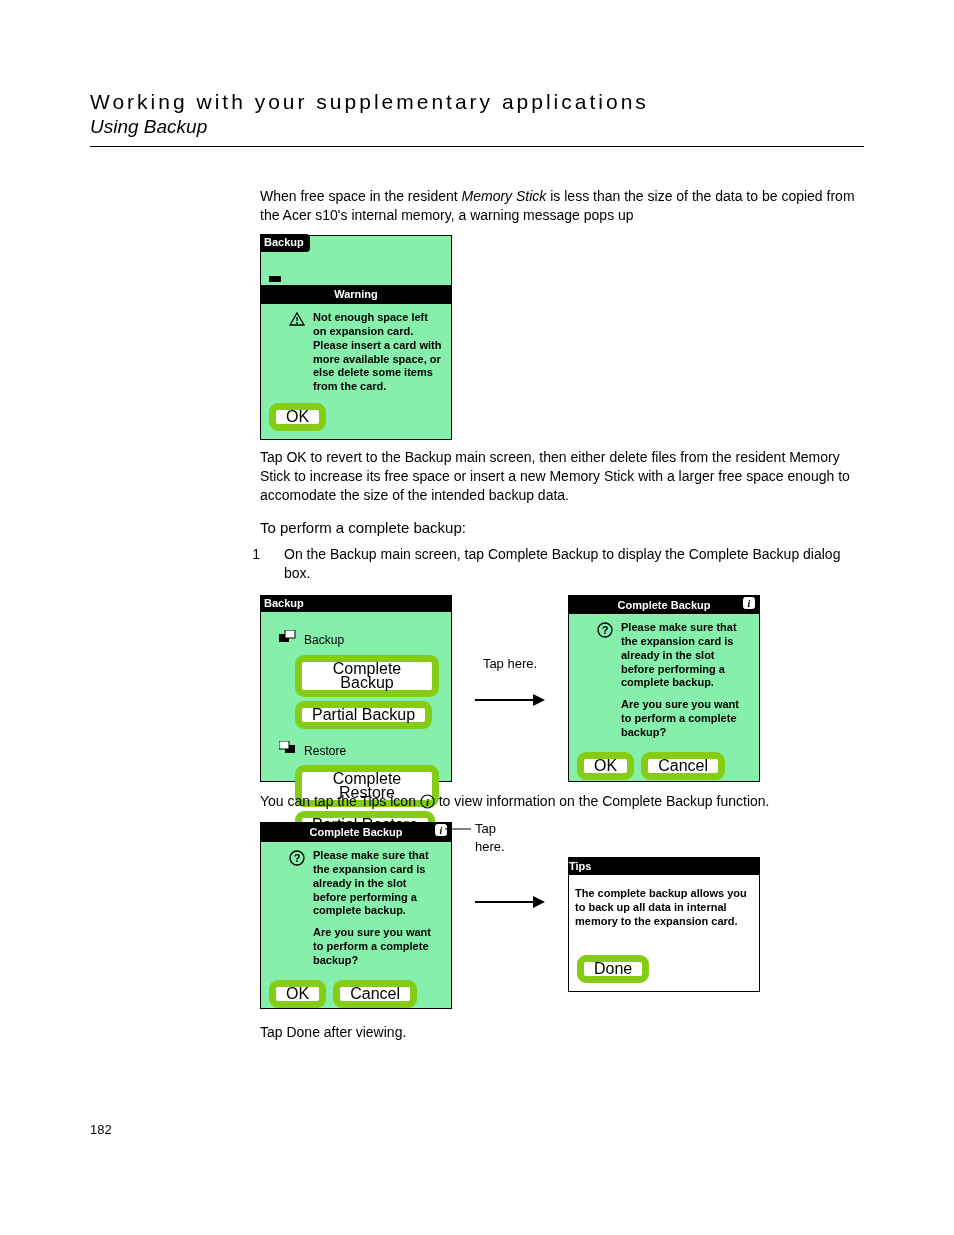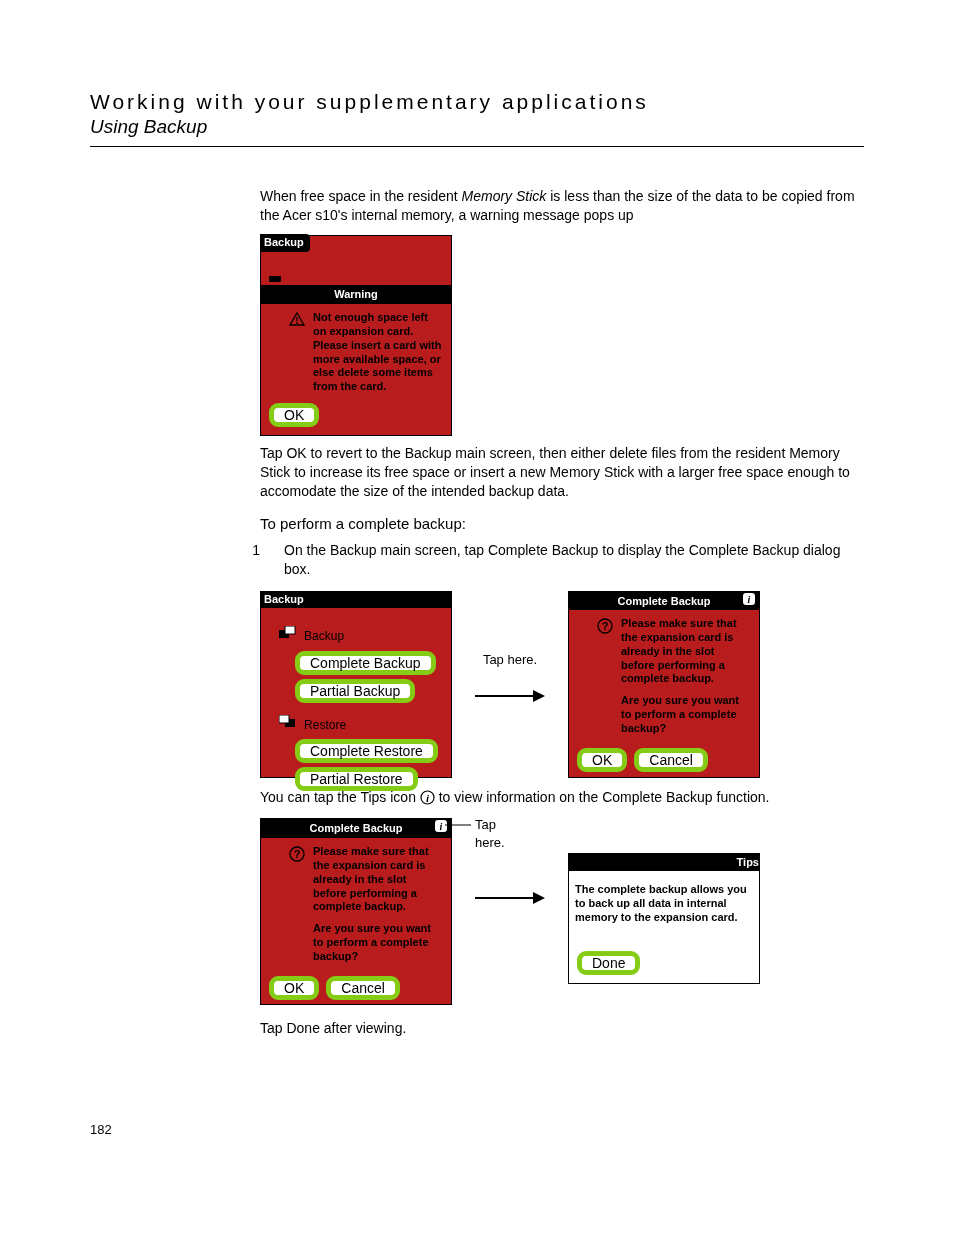--- a/index.html
+++ b/index.html
@@ -56,21 +56,21 @@
   }
   .step-text { flex: 1; font-size: 14px; }
   .italic { font-style: italic; }
 
   
   .palm {
     font-family: "Trebuchet MS", Verdana, sans-serif;
     font-size: 11px;
     font-weight: bold;
     display: inline-block;
-    background: #b91c1c;
+    background: #86efac;
     vertical-align: top;
   }
   .palm-outer {
     border: 1px solid #000;
   }
   .palm-tab {
     display: inline-block;
     background: #000;
     color: #fff;
     padding: 1px 6px 2px 4px;
@@ -87,29 +87,29 @@
     text-align: center;
     padding: 2px 4px;
     font-size: 11px;
     position: relative;
   }
   .palm-body {
     padding: 6px 8px 6px 8px;
   }
   .palm-btn {
     display: inline-block;
-    border: 5px solid #84cc16;
+    border: 7px solid #84cc16;
     border-radius: 9px;
     padding: 0 10px;
-    font-size: 14px;
+    font-size: 16px;
     font-weight: normal;
     line-height: 14px;
     background: #fff;
     margin: 2px 2px;
-    text-align: left;
+    text-align: center;
   }
   .palm-btn.wide { min-width: 100px; }
   .warn-icon, .q-icon, .info-icon-round, .info-icon-sq {
     display: inline-block;
     vertical-align: top;
   }
   .warn-icon svg, .q-icon svg, .info-icon-round svg, .info-icon-sq svg {
     display: block;
   }
   .row2 {
@@ -133,21 +133,21 @@
   .tips-box {
     border: 1px solid #000;
     width: 190px;
     font-family: "Trebuchet MS", Verdana, sans-serif;
     font-size: 11px;
     font-weight: bold;
   }
   .tips-header {
     background: #000;
     color: #fff;
-    text-align: right;
+    text-align: left;
     font-size: 11px;
     padding: 1px 0;
   }
   .tips-body { padding: 12px 6px 6px 6px; }
   .iconcell { width: 22px; vertical-align: top; padding-top:2px;}
   .textcell { vertical-align: top; }
   table.layout { border-collapse: collapse; margin-left: 19px; }
   .inline-icon svg { vertical-align: -3px; }
 </style>
 </head>

